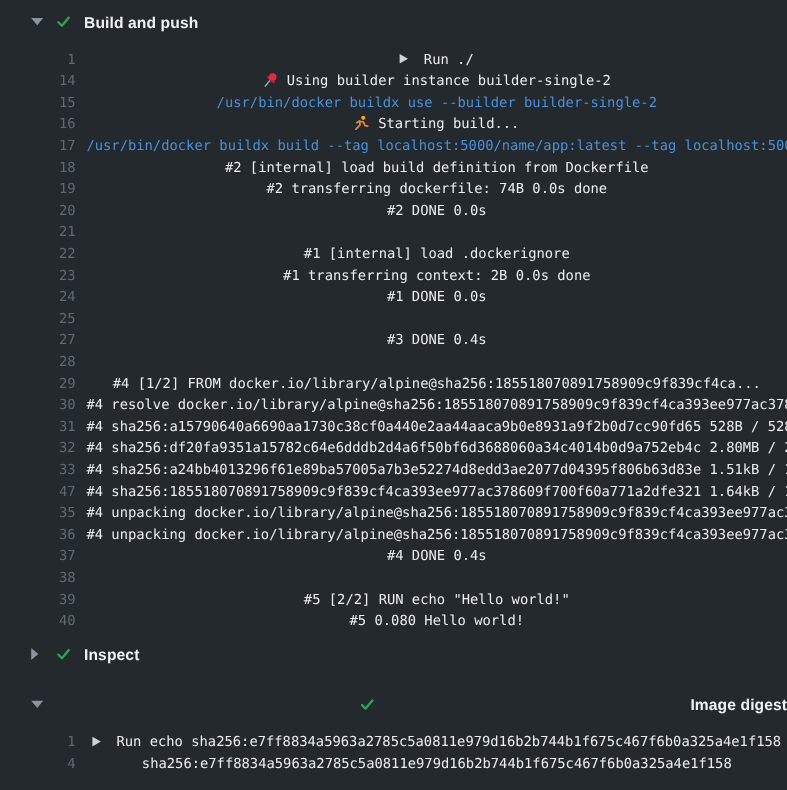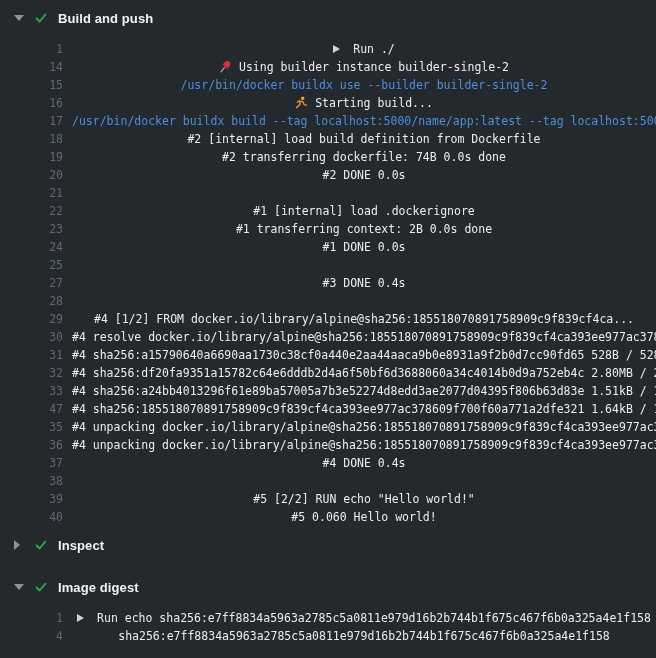--- a/index.html
+++ b/index.html
@@ -14,24 +14,24 @@
     font-family: "DejaVu Sans Mono", monospace;
   }
   .log-viewer {
     padding-top: 5px;
     width: 656px;
   }
   .step-header {
     display: flex;
     align-items: center;
     height: 26px;
-    padding-left: 14px;
+    padding-left: 26px;
     cursor: pointer;
   }
-  .step-header.gap-above { margin-top: 16px; }
+  .step-header.gap-above { margin-top: 16px; justify-content: space-between; }
   .chevron-box {
     width: 13px;
     margin-right: 7px;
     display: flex;
     align-items: center;
   }
   .chevron-down {
     width: 0; height: 0;
     border-left: 5px solid transparent;
     border-right: 5px solid transparent;
@@ -140,21 +140,21 @@
       <div class="log-line"><span class="line-num">30</span><span class="line-text">#4 resolve docker.io/library/alpine@sha256:185518070891758909c9f839cf4ca393ee977ac378609f700f60a771a2dfe321</span></div>
       <div class="log-line"><span class="line-num">31</span><span class="line-text">#4 sha256:a15790640a6690aa1730c38cf0a440e2aa44aaca9b0e8931a9f2b0d7cc90fd65 528B / 528B</span></div>
       <div class="log-line"><span class="line-num">32</span><span class="line-text">#4 sha256:df20fa9351a15782c64e6dddb2d4a6f50bf6d3688060a34c4014b0d9a752eb4c 2.80MB / 2.80MB</span></div>
       <div class="log-line"><span class="line-num">33</span><span class="line-text">#4 sha256:a24bb4013296f61e89ba57005a7b3e52274d8edd3ae2077d04395f806b63d83e 1.51kB / 1.51kB</span></div>
       <div class="log-line"><span class="line-num">47</span><span class="line-text">#4 sha256:185518070891758909c9f839cf4ca393ee977ac378609f700f60a771a2dfe321 1.64kB / 1.64kB</span></div>
       <div class="log-line"><span class="line-num">35</span><span class="line-text">#4 unpacking docker.io/library/alpine@sha256:185518070891758909c9f839cf4ca393ee977ac378609f700f60a771a2dfe321</span></div>
       <div class="log-line"><span class="line-num">36</span><span class="line-text">#4 unpacking docker.io/library/alpine@sha256:185518070891758909c9f839cf4ca393ee977ac378609f700f60a771a2dfe321</span></div>
       <div class="log-line"><span class="line-num">37</span><span class="line-text">#4 DONE 0.4s</span></div>
       <div class="log-line"><span class="line-num">38</span><span class="line-text"></span></div>
       <div class="log-line"><span class="line-num">39</span><span class="line-text">#5 [2/2] RUN echo "Hello world!"</span></div>
-      <div class="log-line"><span class="line-num">40</span><span class="line-text">#5 0.060 Hello world!</span></div>
+      <div class="log-line"><span class="line-num">40</span><span class="line-text">#5 0.080 Hello world!</span></div>
     </div>
     <div class="step-header">
       <span class="chevron-box">
         <span class="chevron-right"></span>
       </span>
       <span class="check-box">
         <svg width="14" height="14" viewBox="0 0 16 16">
           <path d="M3 8.6 L6.4 12 L13 4.2" fill="none" stroke-width="2.2" stroke-linecap="round" stroke-linejoin="round"></path>
         </svg>
       </span>

